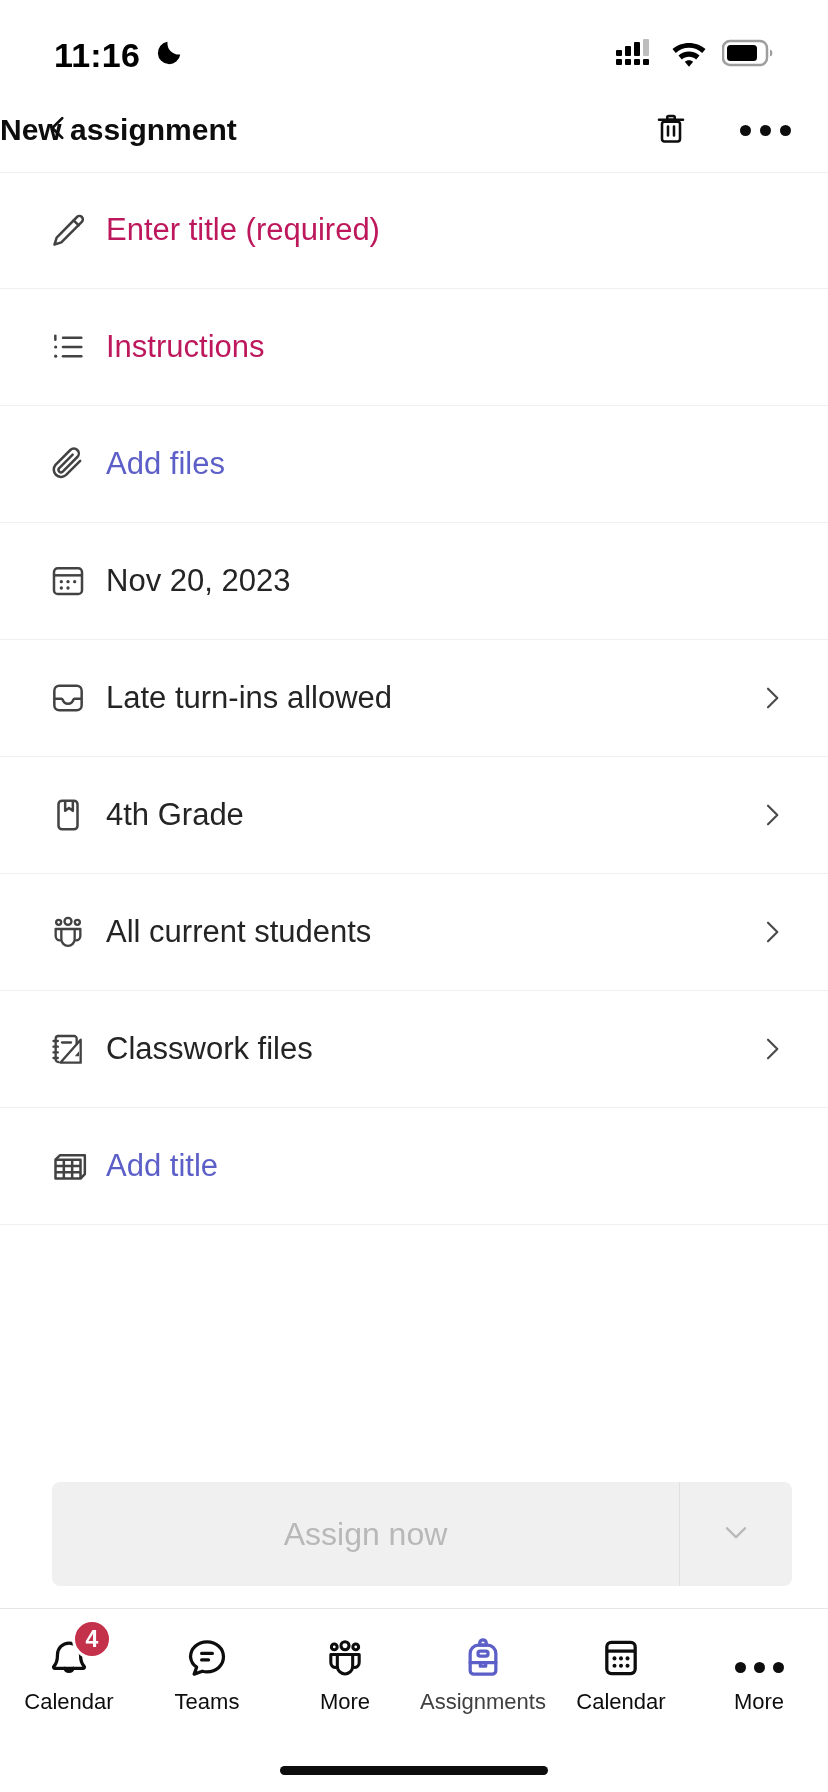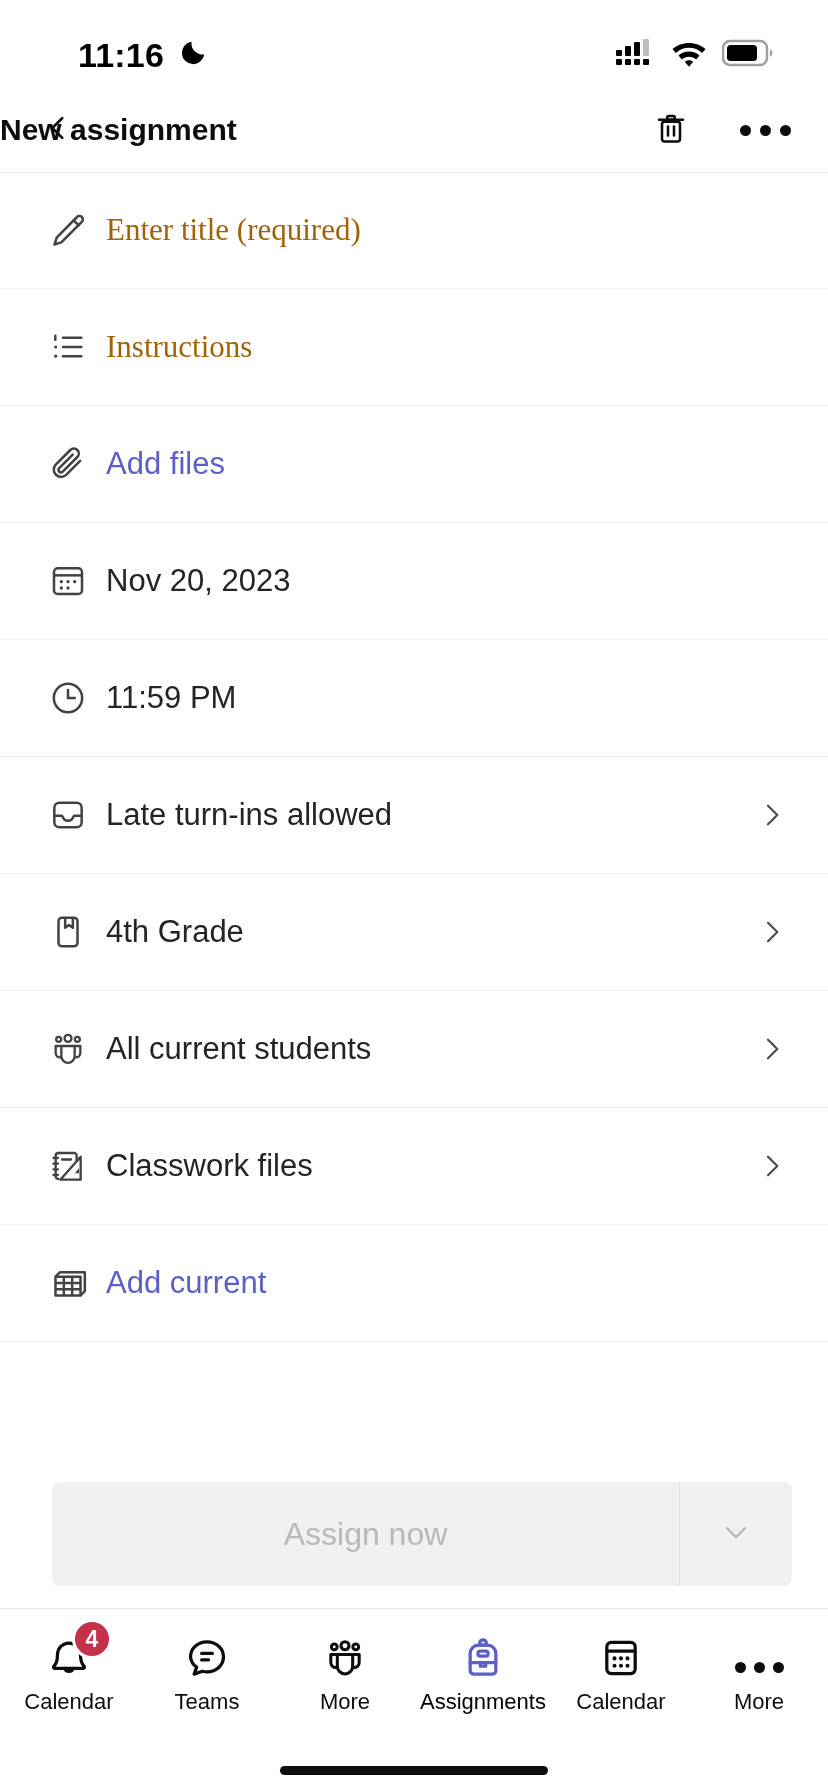--- a/index.html
+++ b/index.html
@@ -19,21 +19,21 @@
   }
 
   
   .statusbar {
     height: 88px;
     flex: 0 0 88px;
     display: flex; align-items: center;
     justify-content: space-between;
     padding: 22px 52px 0 54px;
   }
-  .status-left { display: flex; align-items: center; gap: 14px; margin-left: 24px; }
+  .status-left { display: flex; align-items: center; gap: 14px; }
   .status-time {
     font-size: 34px; font-weight: 600;
     color: #000; letter-spacing: 0.2px;
     line-height: 1;
   }
   .status-right { display: flex; align-items: center; gap: 14px; }
 
   
   .header {
     flex: 0 0 84px;
@@ -83,21 +83,21 @@
     width: 76px; min-width: 76px;
     display: flex; align-items: center; justify-content: center;
     color: #424242;
   }
   .row-label {
     font-size: 31px;
     color: #242424;
     line-height: 1.1;
     white-space: nowrap;
   }
-  .row-label.placeholder { color: #a16207; font-family: Liberation Serif, serif; }
+  .row-label.placeholder { color: #be185d; }
   .row-label.link { color: #5b5fc7; }
   .row-chevron {
     margin-left: auto;
     display: flex; align-items: center; justify-content: center;
     width: 40px; color: #4a4a4a;
   }
 
   
   .assignbar {
     position: absolute;
@@ -148,21 +148,21 @@
     height: 52px;
     display: flex; align-items: flex-end; justify-content: center;
     position: relative;
     color: #0d0d0d;
   }
   .tab-label {
     font-size: 22px;
     color: #0d0d0d;
     line-height: 1;
   }
-  .tab.active .tab-icon, .tab.active .tab-label { color: #000000; }
+  .tab.active .tab-icon, .tab.active .tab-label { color: #404040; }
   .badge {
     position: absolute;
     top: -10px; left: 26px;
     min-width: 40px; height: 40px;
     padding: 0 6px;
     border-radius: 20px;
     background: #c4314b;
     color: #fff;
     font-size: 23px; font-weight: 600;
     display: flex; align-items: center; justify-content: center;
@@ -304,29 +304,20 @@
               <circle cx="12" cy="12.4" r="1"></circle>
               <circle cx="16" cy="12.4" r="1"></circle>
             <circle cx="8" cy="16.2" r="1"></circle>
               <circle cx="12" cy="16.2" r="1"></circle>
           </g>
         </svg>
       </span>
       <span class="row-label">Nov 20, 2023</span>
     </div>
 
-    <div class="row">
-      <span class="row-icon">
-        <svg width="40" height="40" viewBox="0 0 24 24" fill="none" stroke="#424242" stroke-width="1.5" stroke-linecap="round">
-          <circle cx="12" cy="12" r="8.5"></circle>
-            <path d="M12 7.2V12h4.1"></path>
-        </svg>
-      </span>
-      <span class="row-label">11:59 PM</span>
-    </div>
 
     <div class="row">
       <span class="row-icon">
         <svg width="40" height="40" viewBox="0 0 24 24" fill="none" stroke="#424242" stroke-width="1.5" stroke-linejoin="round">
           <rect x="3.8" y="4.6" width="16.4" height="14.8" rx="3"></rect>
           <path d="M3.8 12.4h4.1a1 1 0 0 1 .95.7 3.3 3.3 0 0 0 6.3 0 1 1 0 0 1 .95-.7h4.1"></path>
         </svg>
       </span>
       <span class="row-label">Late turn-ins allowed</span>
       <span class="row-chevron">
@@ -390,21 +381,21 @@
     </div>
 
     <div class="row">
       <span class="row-icon">
         <svg width="40" height="40" viewBox="0 0 24 24" fill="none" stroke="#424242" stroke-width="1.5" stroke-linejoin="round">
           <path d="M4.5 8.2h15v11.3h-15z"></path>
           <path d="M4.5 8.2l2.6-2.6h15v11.3l-2.6 2.6"></path>
           <path d="M4.5 12h15M4.5 15.8h15M9.5 8.2v11.3M14.5 8.2v11.3"></path>
         </svg>
       </span>
-      <span class="row-label link">Add current</span>
+      <span class="row-label link">Add title</span>
     </div>
 
     <div class="assignbar">
       <div class="assign-group">
         <div class="assign-main">Assign now</div>
         <div class="assign-split"></div>
         <div class="assign-caret">
           <span>
             <svg width="36" height="36" viewBox="0 0 24 24" fill="none" stroke="#b8b8b8" stroke-width="1.6" stroke-linecap="round" stroke-linejoin="round">
                 <polyline points="6 9.5 12 15.5 18 9.5"></polyline>

